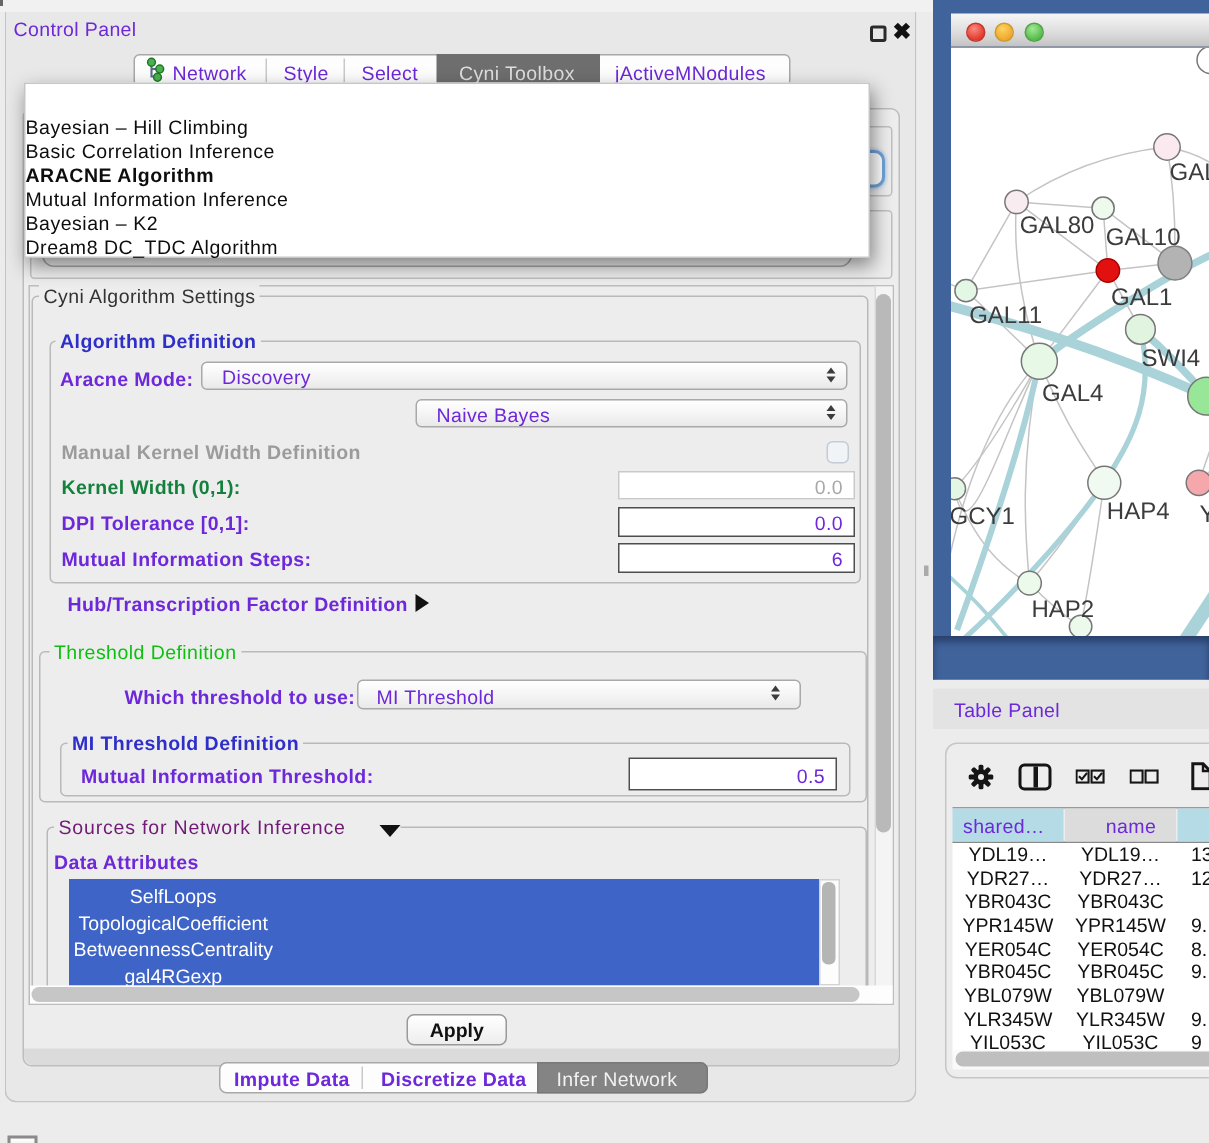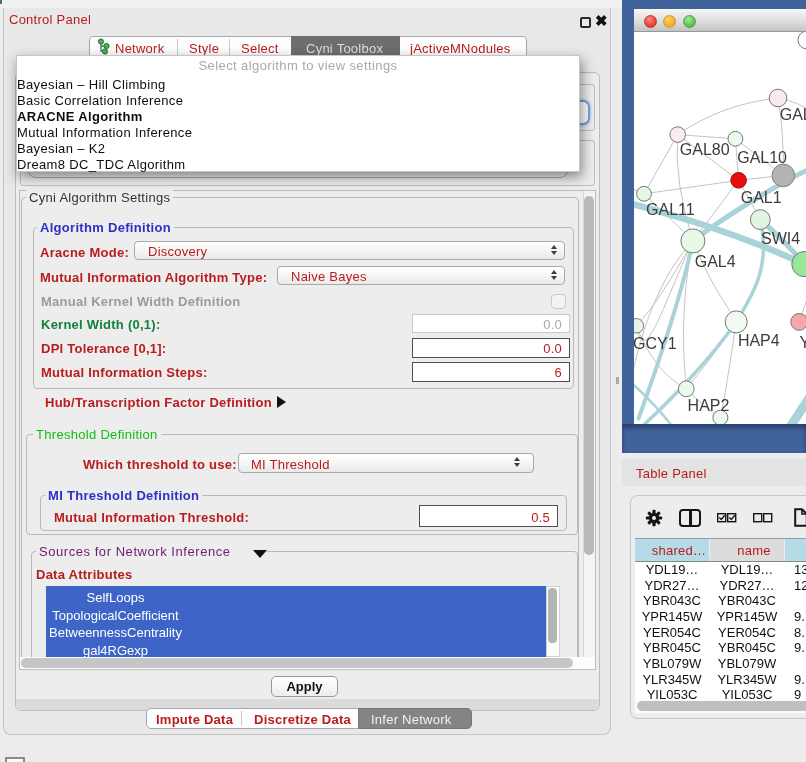--- a/index.html
+++ b/index.html
@@ -1,20 +1,20 @@
 <!DOCTYPE html>
 <html><head>
 <meta charset="utf-8">
 <style>
 * { margin:0; padding:0; box-sizing:border-box; }
 html,body { width:806px; height:762px; overflow:hidden; background:#ececec;
   font-family:"Liberation Sans", sans-serif; }
 .abs { position:absolute; }
 #page { position:relative; width:806px; height:762px; }
-.lbl { font-size:13px; color:#b91c1c; white-space:nowrap; letter-spacing:0.25px; }
+.lbl { font-size:13px; color:#6d28d9; white-space:nowrap; letter-spacing:0.25px; }
 .bold { font-weight:bold; }
 .combo { background:linear-gradient(180deg,#ffffff 0%,#f4f4f4 55%,#e9e9e9 100%);
   border:1px solid #a9a9a9; border-radius:4px; }
 .spin { position:absolute; width:7px; height:12px; }
 .spin:before { content:""; position:absolute; left:0; top:1px;
   border-left:3.5px solid transparent; border-right:3.5px solid transparent;
   border-bottom:4px solid #3c3c3c; }
 .spin:after { content:""; position:absolute; left:0; bottom:1px;
   border-left:3.5px solid transparent; border-right:3.5px solid transparent;
   border-top:4px solid #3c3c3c; }
@@ -74,21 +74,20 @@
 <div class="legend" style="left:26px;top:190px;color:#333;">Cyni Algorithm Settings</div>
 
 <div class="gbox" style="left:33px;top:227px;width:541px;height:162px;"></div>
 <div class="legend bold" style="left:37px;top:220px;color:#2e2ec8;">Algorithm Definition</div>
 
 <div class="abs lbl bold" style="left:40px;top:245px;">Aracne Mode:</div>
 <div class="abs combo" style="left:134px;top:241px;width:431px;height:19px;"></div>
 <div class="abs lbl" style="left:148px;top:244px;">Discovery</div>
 <div class="spin" style="left:551px;top:244px;"></div>
 
-<div class="abs lbl bold" style="left:40px;top:270px;">Mutual Information Algorithm Type:</div>
 <div class="abs combo" style="left:277px;top:266px;width:288px;height:19px;"></div>
 <div class="abs lbl" style="left:291px;top:269px;">Naive Bayes</div>
 <div class="spin" style="left:551px;top:269px;"></div>
 
 <div class="abs lbl bold" style="left:41px;top:294px;color:#9b9b9b;">Manual Kernel Width Definition</div>
 <div class="abs" style="left:551px;top:294px;width:15px;height:15px;background:#f1f4f7;border:1px solid #c3cbd4;border-radius:4px;"></div>
 
 <div class="abs lbl bold" style="left:41px;top:317px;color:#15803d;">Kernel Width (0,1):</div>
 <div class="abs field" style="left:412px;top:314px;width:158px;height:19px;border:1px solid #c9c9c9;"></div>
 <div class="abs lbl" style="left:412px;top:317px;width:150px;text-align:right;color:#a8a8a8;">0.0</div>
@@ -139,21 +138,20 @@
 <div class="abs" style="left:241px;top:711px;width:1px;height:15px;background:#c9c9c9;"></div>
 <div class="abs" style="left:358px;top:708px;width:114px;height:21px;background:#848484;border:1px solid #787878;border-radius:0 5px 5px 0;"></div>
 <div class="abs lbl bold" style="left:156px;top:712px;">Impute Data</div>
 <div class="abs lbl bold" style="left:254px;top:712px;">Discretize Data</div>
 <div class="abs lbl" style="left:371px;top:712px;color:#f2f2f2;">Infer Network</div>
 
 <div class="abs" style="left:5px;top:757px;width:20px;height:10px;border:2px solid #8a8a8a;background:linear-gradient(180deg,#fff,#eee);"></div>
 
 <div class="abs" style="left:16px;top:55px;width:564px;height:117px;background:#fff;border:1px solid #c6c6c6;
   box-shadow:2px 5px 12px rgba(0,0,0,0.45);"></div>
-<div class="abs" style="left:16px;top:58px;width:564px;text-align:center;font-size:13px;color:#a9a9a9;letter-spacing:0.4px;">Select algorithm to view settings</div>
 <div class="abs" style="left:17px;top:77px;font-size:13px;line-height:16px;color:#0d0d0d;white-space:nowrap;letter-spacing:0.35px;">Bayesian – Hill Climbing<br>Basic Correlation Inference<br><span class="bold">ARACNE Algorithm</span><br>Mutual Information Inference<br>Bayesian – K2<br>Dream8 DC_TDC Algorithm</div>
 
 <div class="abs" style="left:622px;top:0;width:184px;height:453px;background:#40639c;"></div>
 <div class="abs" style="left:634px;top:9px;width:172px;height:23px;
   background:linear-gradient(180deg,#f6f6f6 0%,#dedede 55%,#c3c3c3 100%);border-bottom:1px solid #999;"></div>
 <div class="abs" style="left:643.5px;top:14.5px;width:13px;height:13px;border-radius:50%;
   background:radial-gradient(circle at 40% 30%,#fb8a80,#e33a2e 70%);border:1px solid #c2392e;"></div>
 <div class="abs" style="left:663px;top:14.5px;width:13px;height:13px;border-radius:50%;
   background:radial-gradient(circle at 40% 30%,#fdd35e,#f0a830 70%);border:1px solid #d09a2c;"></div>
 <div class="abs" style="left:682.5px;top:14.5px;width:13px;height:13px;border-radius:50%;
@@ -270,21 +268,21 @@
 </svg>
 <svg class="abs" style="left:794px;top:508px;" width="14" height="19" viewBox="0 0 14 19">
   <path d="M1.2 1.2 H8 L12.8 6 V17.8 H1.2 Z" fill="none" stroke="#151515" stroke-width="2"></path>
   <path d="M8 1.2 V6 H12.8" fill="none" stroke="#151515" stroke-width="1.6"></path>
 </svg>
 
 <div class="abs" style="left:635px;top:538px;width:171px;height:24px;border-top:1px solid #9a9a9a;border-bottom:1px solid #888;"></div>
 <div class="abs" style="left:635px;top:539px;width:74px;height:22px;background:#b5dbe6;"></div>
 <div class="abs" style="left:710px;top:539px;width:74px;height:22px;background:#dcdcdc;"></div>
 <div class="abs" style="left:785px;top:539px;width:21px;height:22px;background:#b5dbe6;"></div>
-<div class="abs lbl" style="left:642px;top:543px;width:74px;text-align:center;">shared…</div>
+<div class="abs lbl" style="left:642px;top:543px;width:74px;">shared…</div>
 <div class="abs lbl" style="left:717px;top:543px;width:74px;text-align:center;">name</div>
 
 <div class="abs" style="left:635px;top:562px;width:171px;height:141px;background:#fff;"></div>
 <div id="tbody" class="abs" style="left:635px;top:562px;width:171px;height:141px;overflow:hidden;">
       <div style="position:absolute;top:0.00px;left:0;width:74px;height:16px;text-align:center;font-size:13px;color:#111;">YDL19…</div>
       <div style="position:absolute;top:0.00px;left:75px;width:74px;height:16px;text-align:center;font-size:13px;color:#111;">YDL19…</div>
       <div style="position:absolute;top:0.00px;left:159px;width:40px;height:16px;font-size:13px;color:#111;">13</div>
       <div style="position:absolute;top:15.65px;left:0;width:74px;height:16px;text-align:center;font-size:13px;color:#111;">YDR27…</div>
       <div style="position:absolute;top:15.65px;left:75px;width:74px;height:16px;text-align:center;font-size:13px;color:#111;">YDR27…</div>
       <div style="position:absolute;top:15.65px;left:159px;width:40px;height:16px;font-size:13px;color:#111;">12</div>

